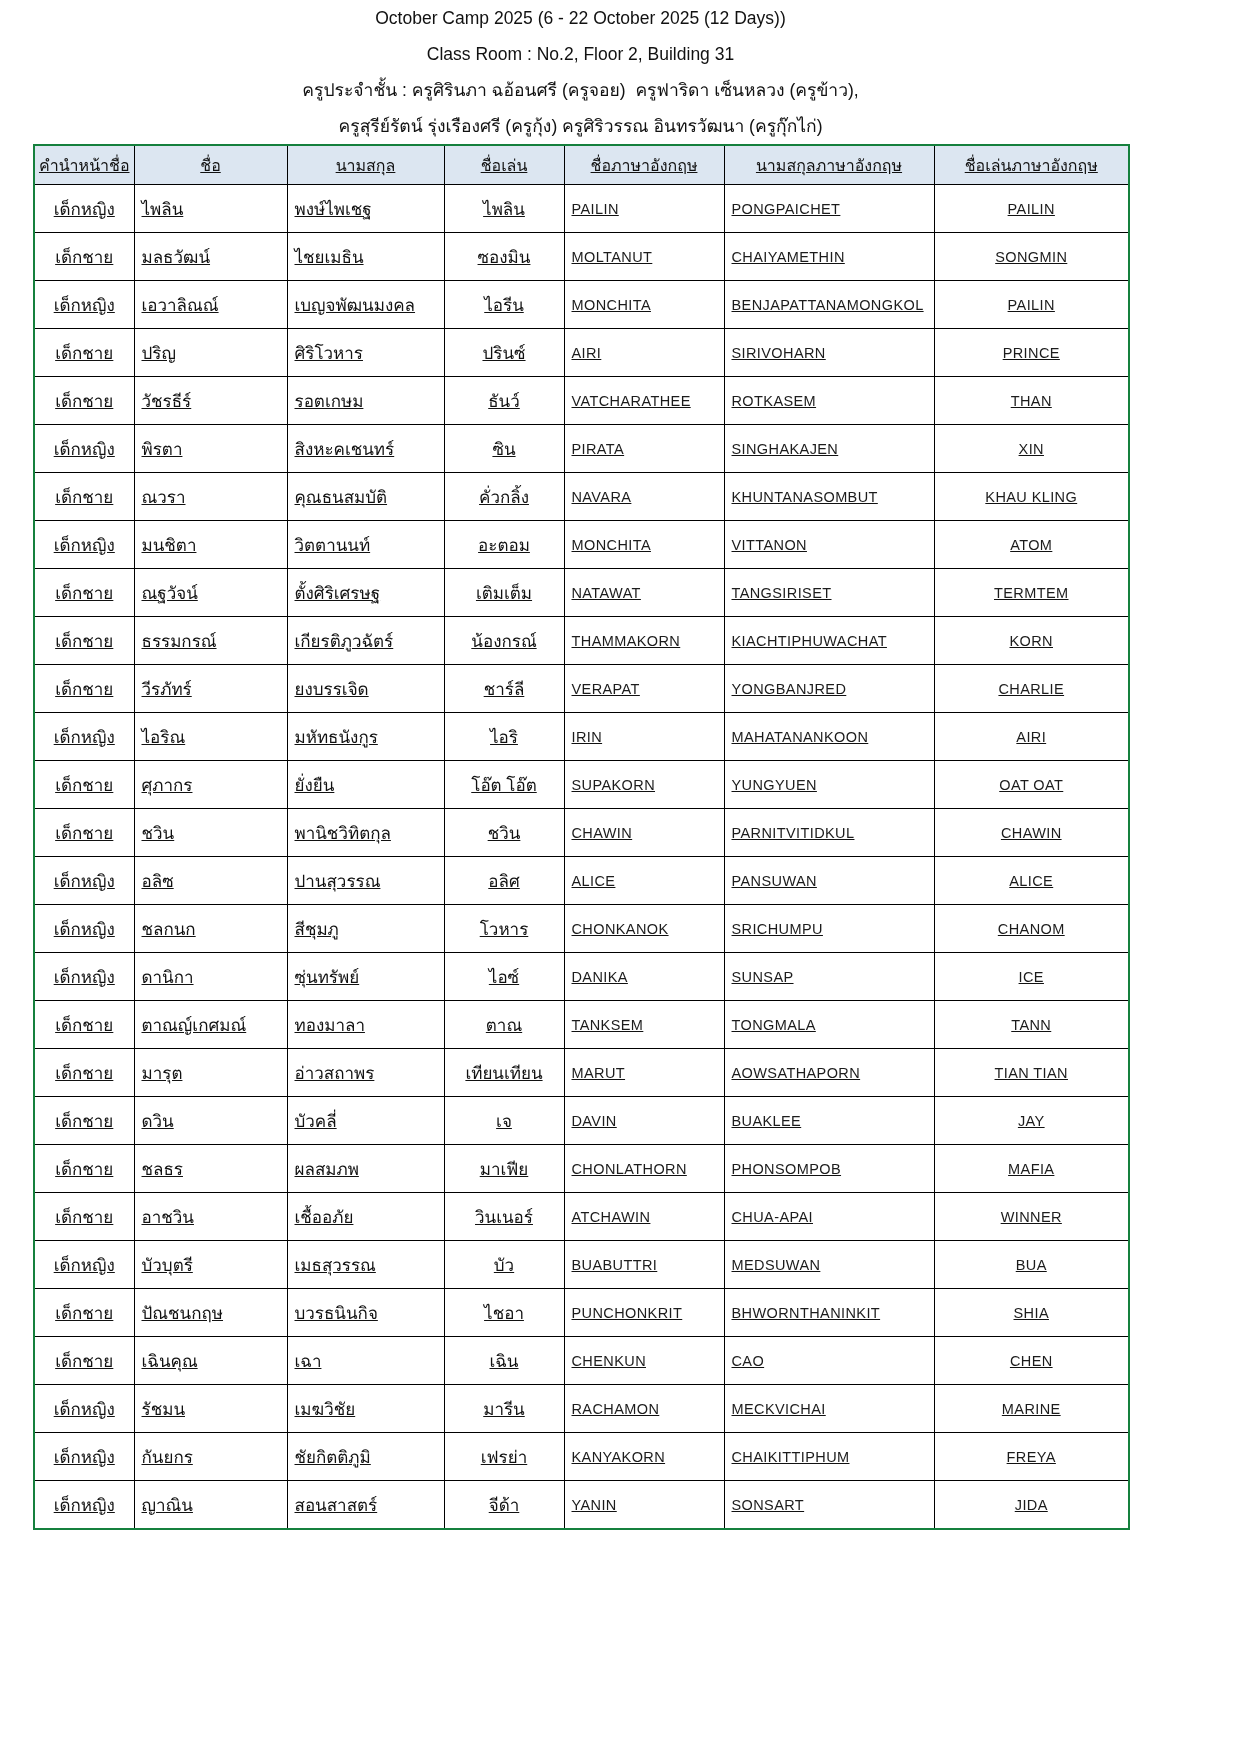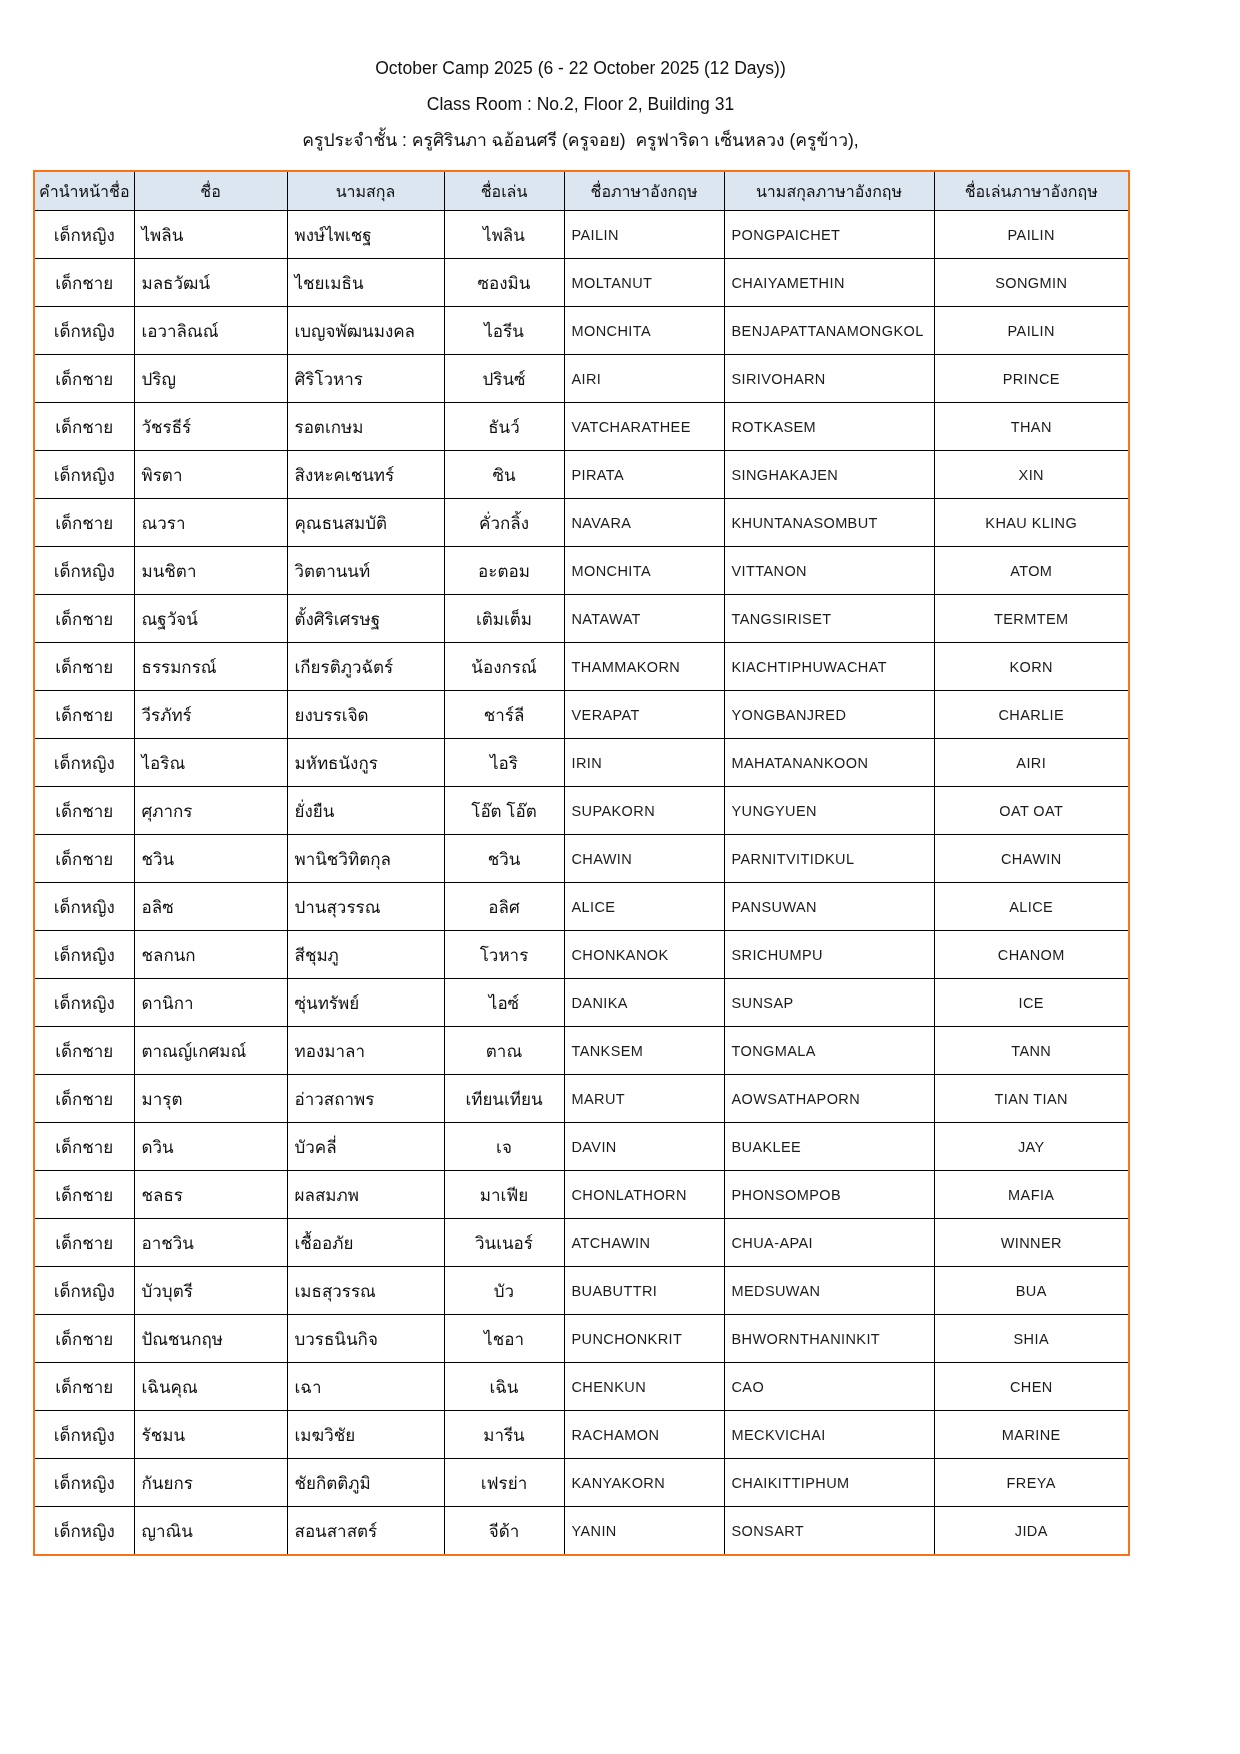--- a/index.html
+++ b/index.html
@@ -1,39 +1,40 @@
 <!DOCTYPE html>
 <html style="--header-bg: #dce6f1;"><head>
 <meta charset="utf-8">
 <style>
   html,body{margin:0;padding:0;background:#ffffff;}
   body{
     width:1240px;height:1754px;
     font-family:"Liberation Sans","DejaVu Sans",sans-serif;
     color:#111;
   }
-  .page{padding-top:50px;}
+  .page{}
   .header-block{
     width:1095px;
     margin-left:33px;
     text-align:center;
   }
   .header-line{
     font-size:17.5px;
     line-height:36px;
     color:#111;
     white-space:pre-wrap;
   }
   table.roster{
     border-collapse:collapse;
     table-layout:fixed;
     width:1095px;
     margin-left:33px;
-    margin-top:12px;
-    border:2px solid #f97316;
+    margin-top:0;
+    border:2px solid #15803d;
+    text-decoration:underline;
   }
   th,td{
     border:1.5px solid #000;
     overflow:hidden;
     vertical-align:middle;
   }
   th{
     background:var(--header-bg,#dce6f1);
     height:38px;
     font-weight:normal;
@@ -53,20 +54,21 @@
 </style>
 </head>
 <body>
 
 <div class="page">
 
   <div class="header-block">
     <div class="header-line">October Camp 2025 (6 - 22 October 2025 (12 Days))</div>
     <div class="header-line">Class Room : No.2, Floor 2, Building 31</div>
     <div class="header-line">ครูประจำชั้น : ครูศิรินภา ฉอ้อนศรี (ครูจอย)  ครูฟาริดา เซ็นหลวง (ครูข้าว),</div>
+    <div class="header-line">ครูสุรีย์รัตน์ รุ่งเรืองศรี (ครูกุ้ง) ครูศิริวรรณ อินทรวัฒนา (ครูกุ๊กไก่)</div>
   </div>
 
   <table class="roster">
     <colgroup>
       <col class="w1">
         <col class="w2">
         <col class="w3">
         <col class="w4">
       <col class="w5">
         <col class="w6">

